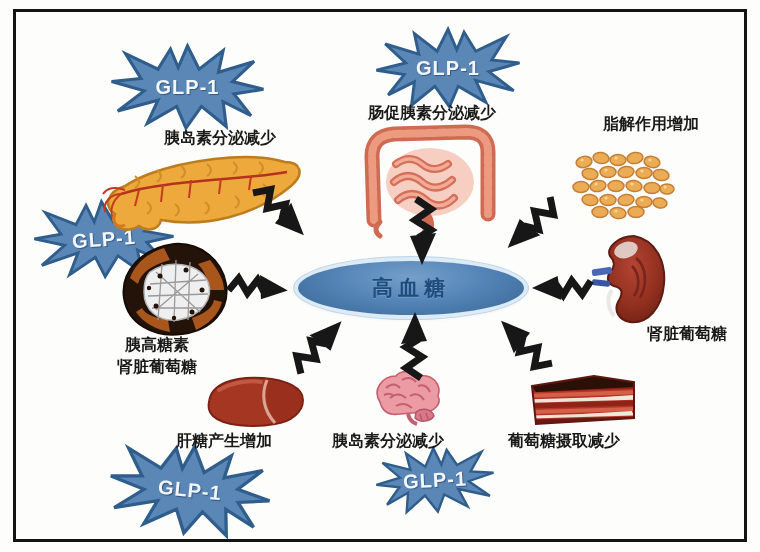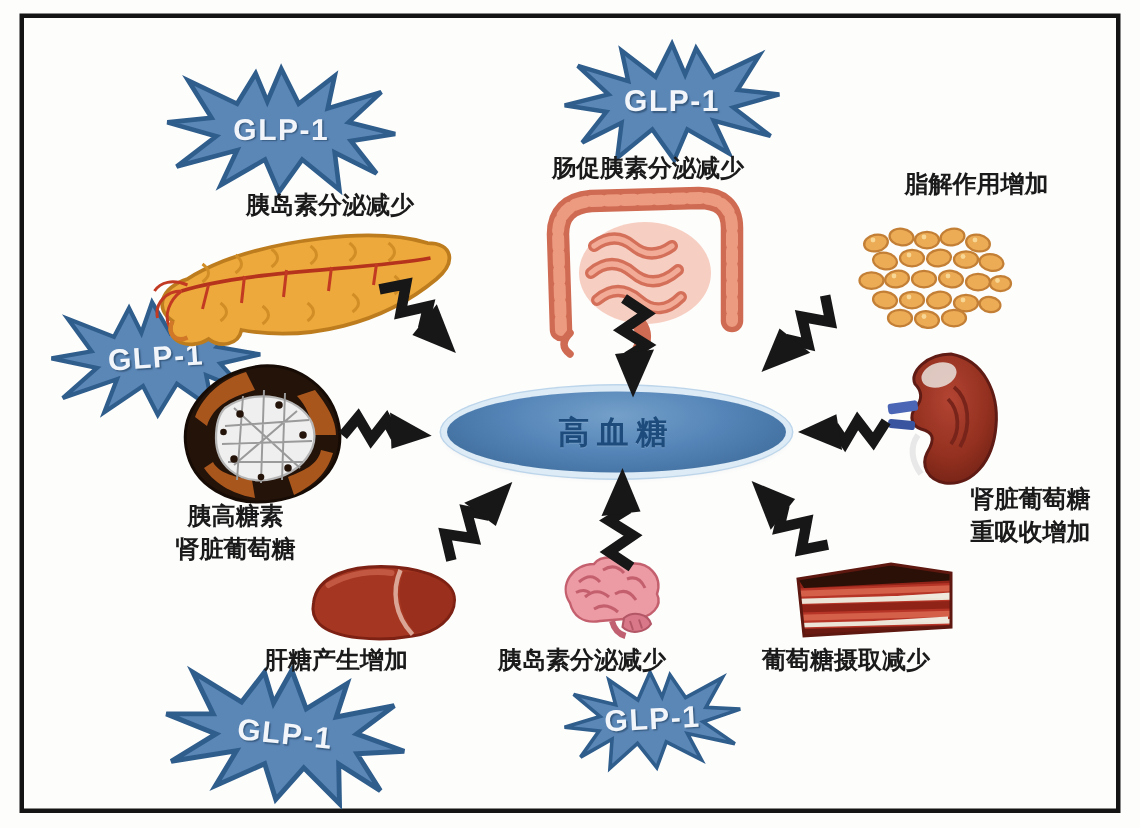--- a/index.html
+++ b/index.html
@@ -81,21 +81,20 @@
 
 <div class="lbl" style="left:220px;top:107px;margin-top:20px;">胰岛素分泌减少</div>
 <div class="lbl" style="left:432px;top:102px;">肠促胰素分泌减少</div>
 <div class="lbl" style="left:651px;top:113px;">脂解作用增加</div>
 <div class="lbl" style="left:157px;top:334px;">
   <div>胰高糖素</div>
   <div>肾脏葡萄糖</div>
 </div>
 <div class="lbl" style="left:687px;top:323px;">
   <div>肾脏葡萄糖</div>
-  <div>重吸收增加</div>
 </div>
 <div class="lbl" style="left:224px;top:430px;">肝糖产生增加</div>
 <div class="lbl" style="left:388px;top:430px;">胰岛素分泌减少</div>
 <div class="lbl" style="left:564px;top:430px;">葡萄糖摄取减少</div>
 
 <div class="center-ellipse">
   <span>高血糖</span>
 </div>
 
 <svg class="organ" style="left:95px;top:128px;width:220px;height:104px;" viewBox="0 0 220 104">

